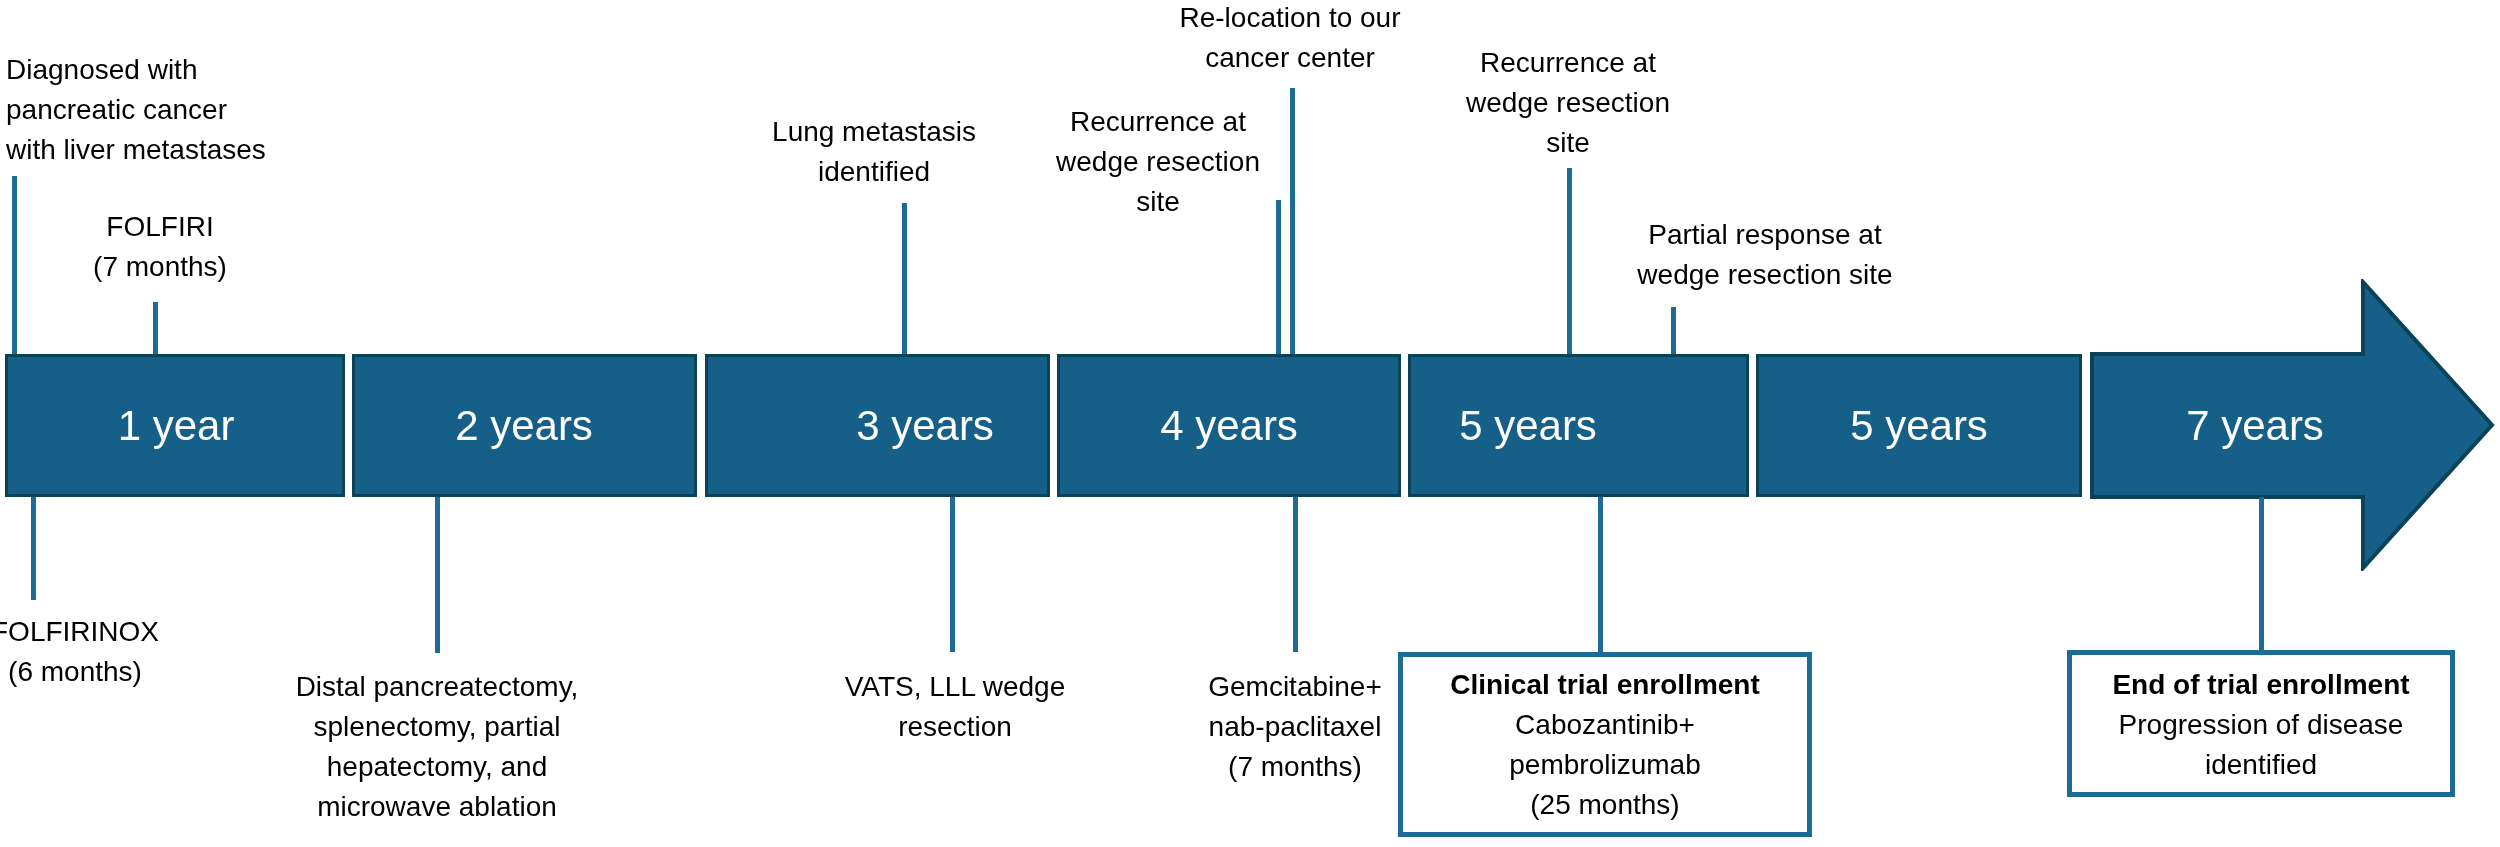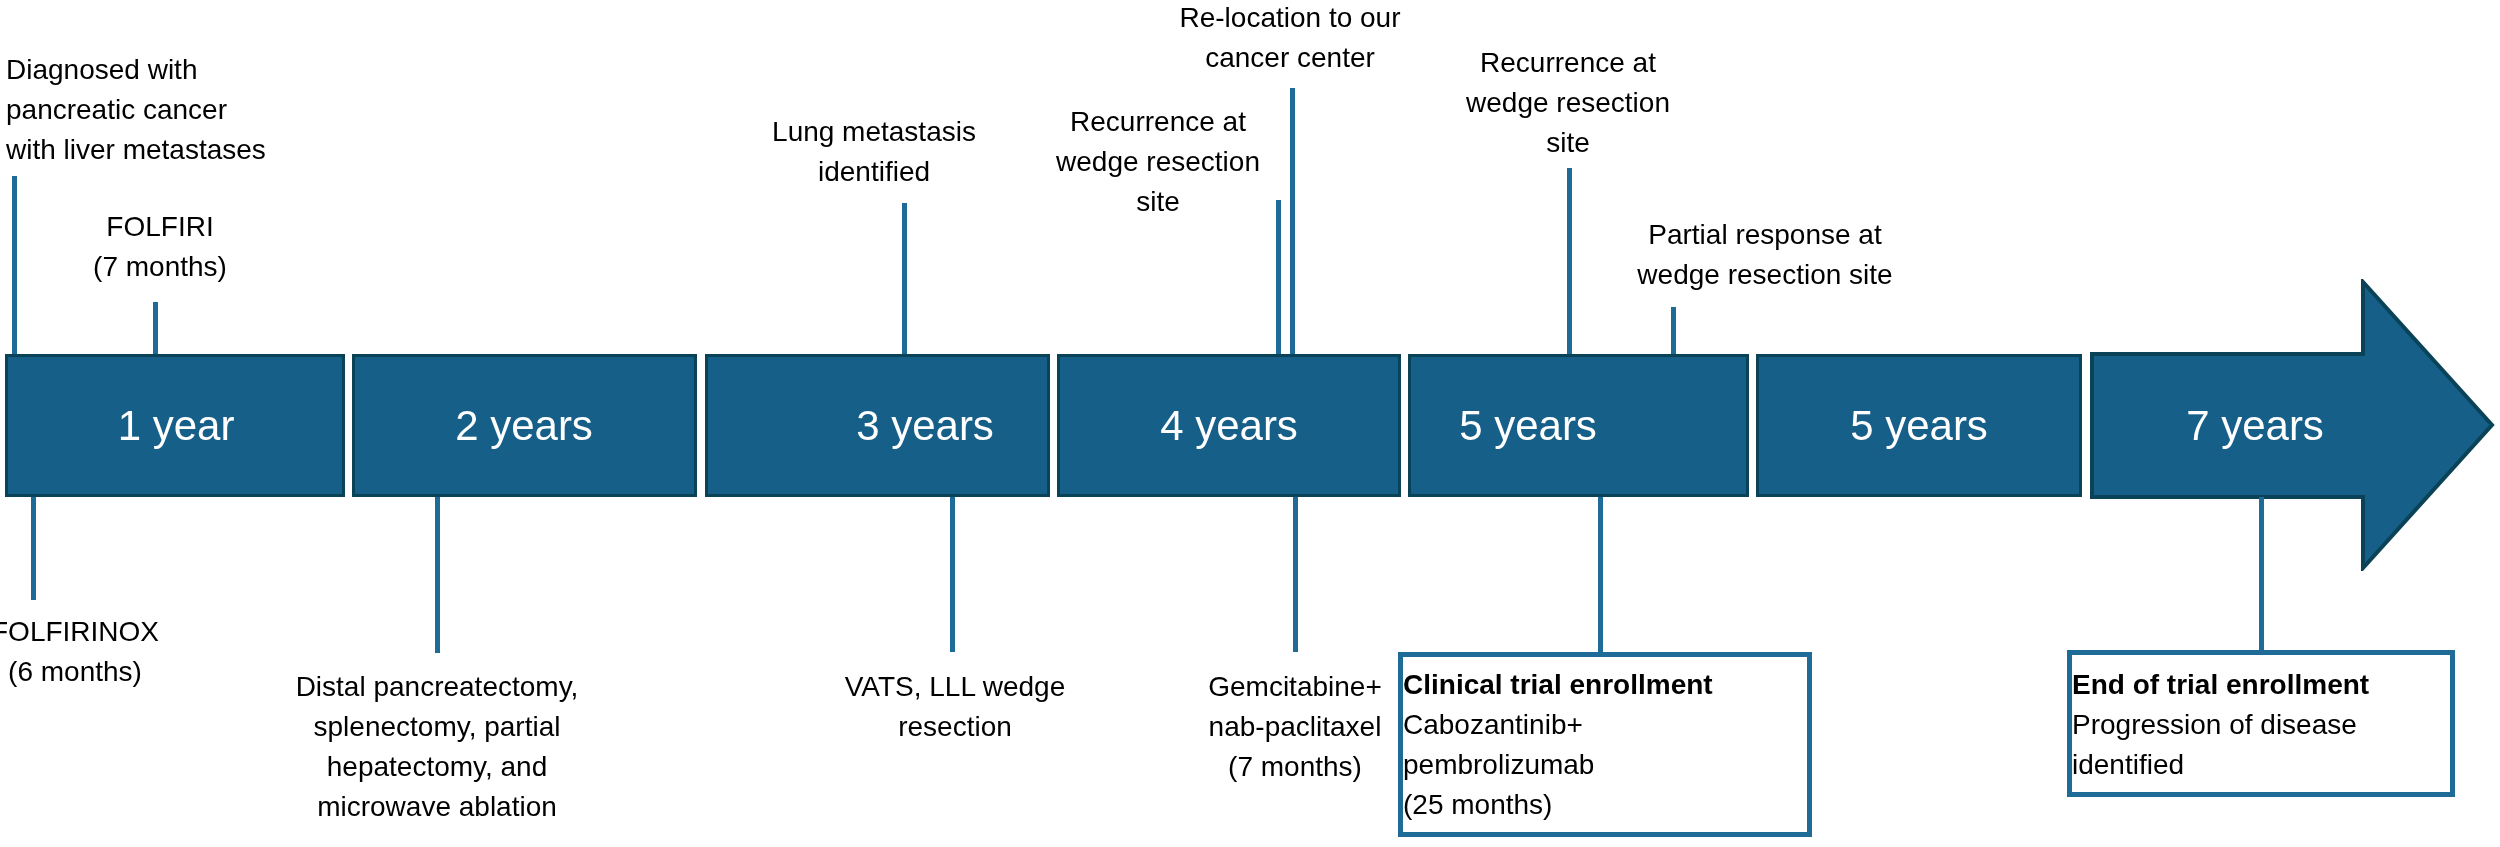--- a/index.html
+++ b/index.html
@@ -51,21 +51,21 @@
   }
   .ann.left-align{
     transform:none;
     text-align:left;
   }
   .callout{
     position:absolute;
     box-sizing:border-box;
     border:5px solid var(--connector);
     background:var(--background);
-    text-align:left;
+    text-align:center;
     font-size:28px;
     line-height:40px;
     color:var(--annotation-text);
   }
   .callout .box-title{font-weight:bold;}
   .callout .box-body{white-space:pre-line;}
   .arrow-svg{position:absolute;left:2089px;top:279px;}
 </style>
 </head>
 <body>

